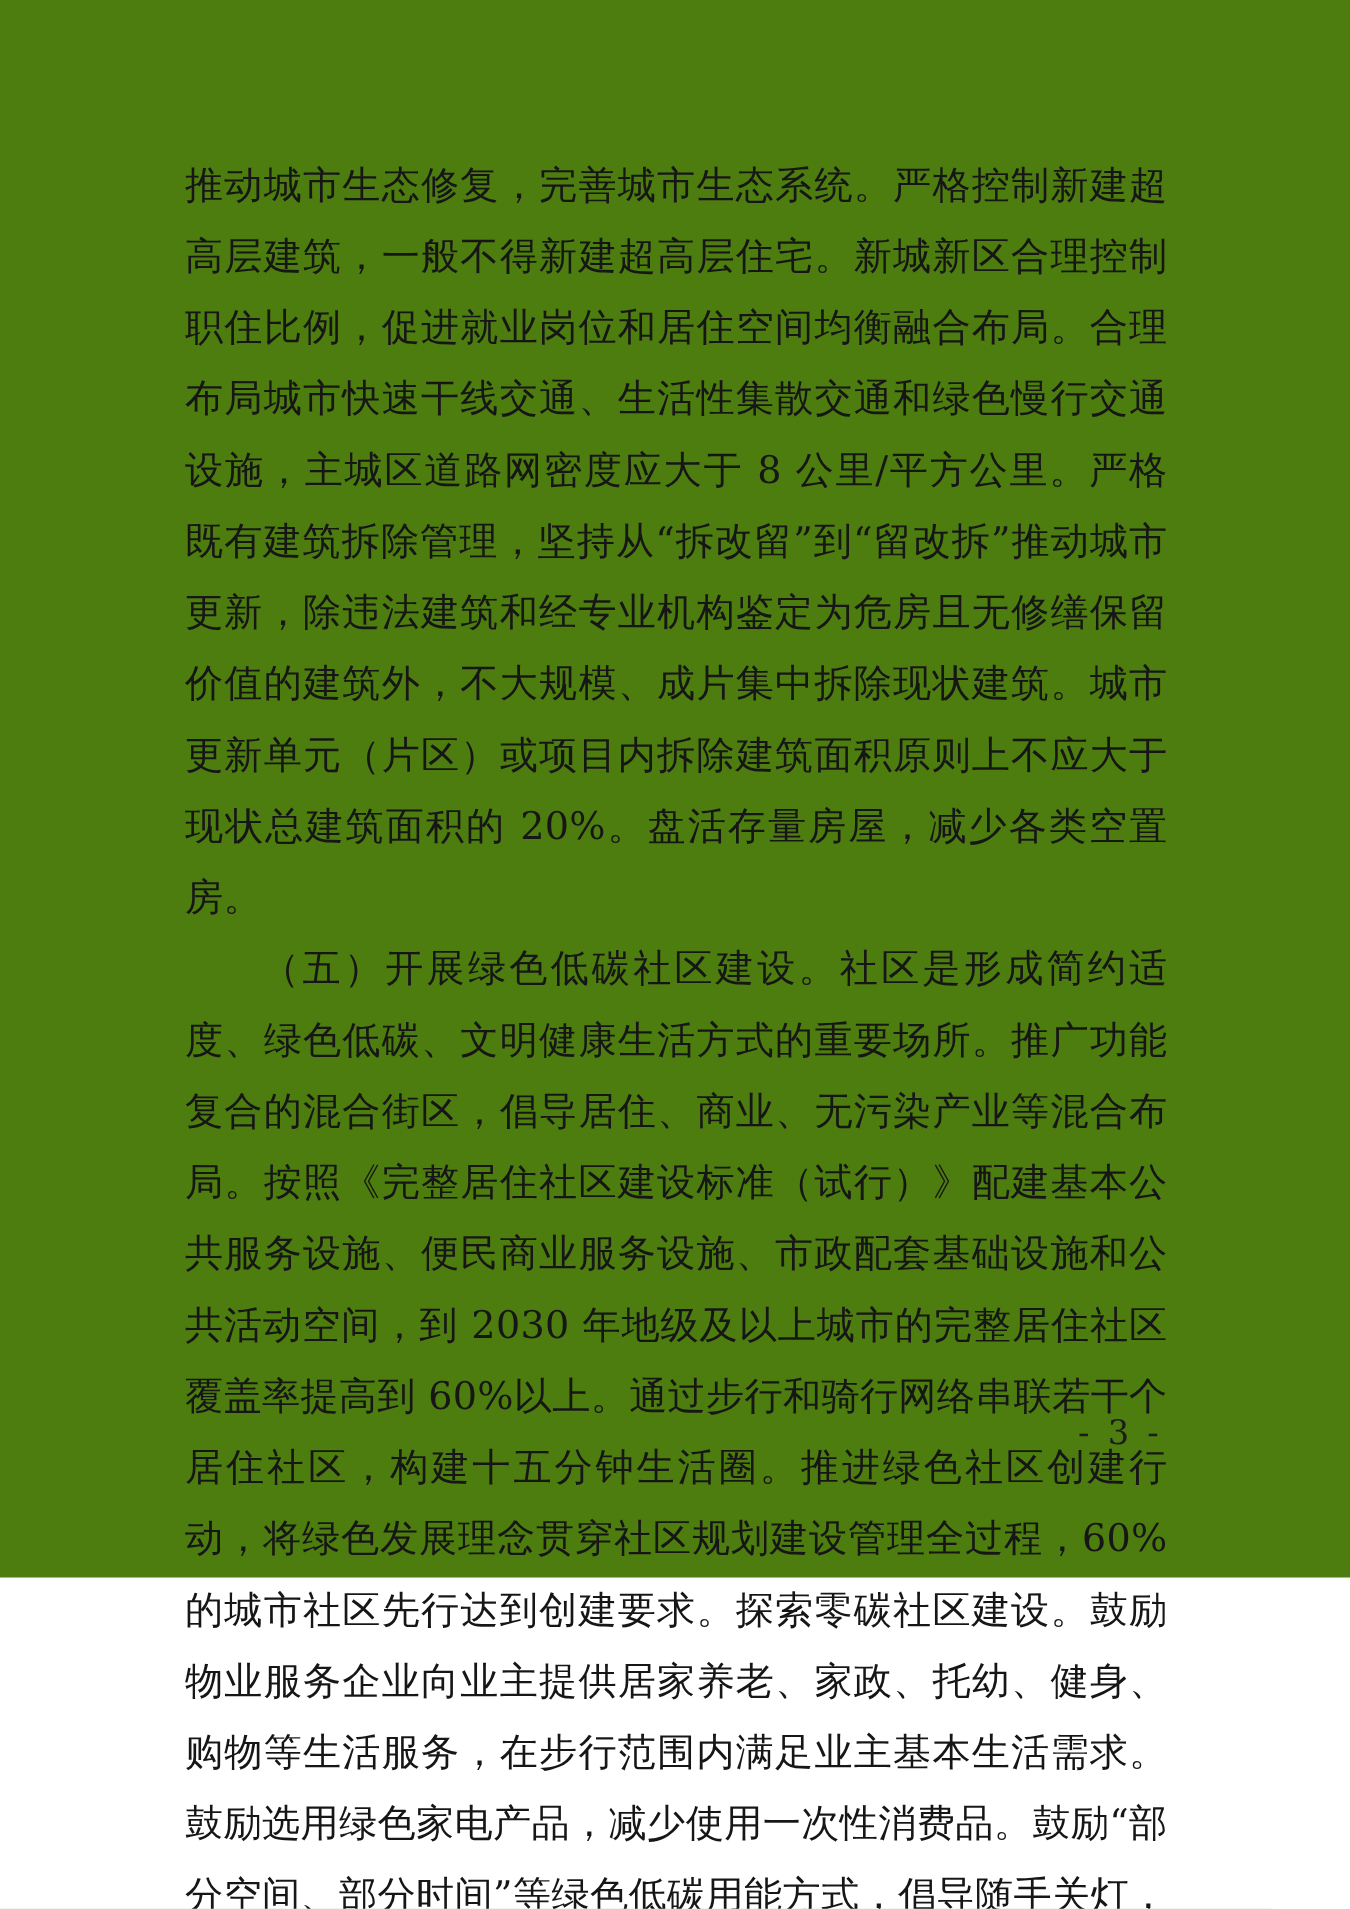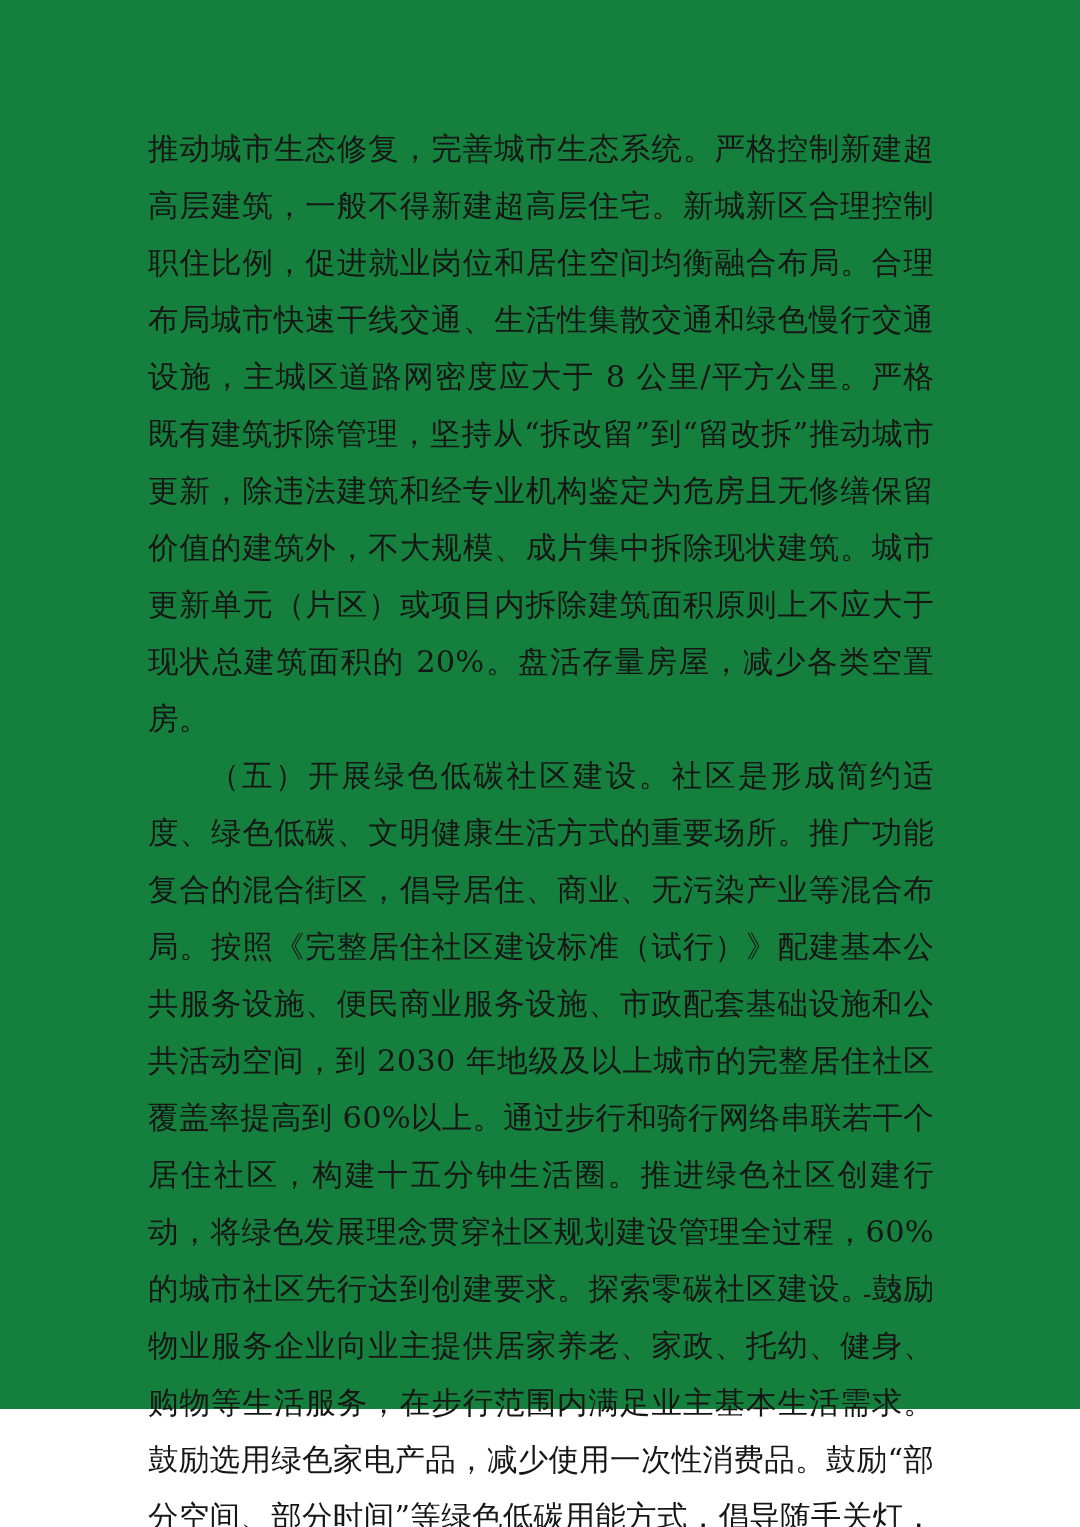--- a/index.html
+++ b/index.html
@@ -12,22 +12,22 @@
     height: 1527px;
     position: relative;
     font-family: "DejaVu Serif", "Liberation Serif", serif;
     color: #1a1a1a;
     overflow: hidden;
   }
   .page {
     position: absolute;
     left: 0; top: 0;
     width: 1080px;
-    height: 1409px;
-    background: #15803d;
+    height: 1262px;
+    background: #4d7c0f;
   }
   .content {
     position: absolute;
     left: 148px;
     top: 120px;
     width: 786px;
   }
   .para {
     font-size: 30.5px;
     line-height: 57px;

